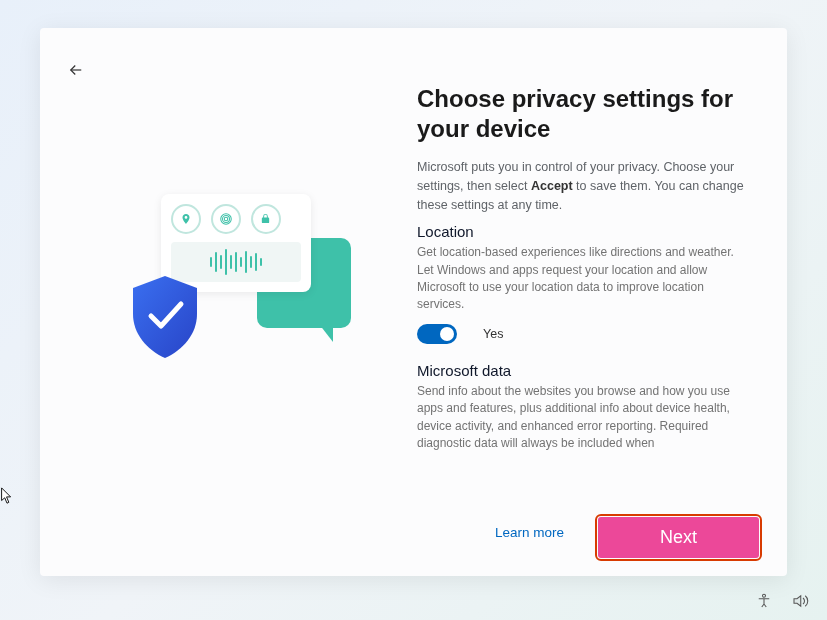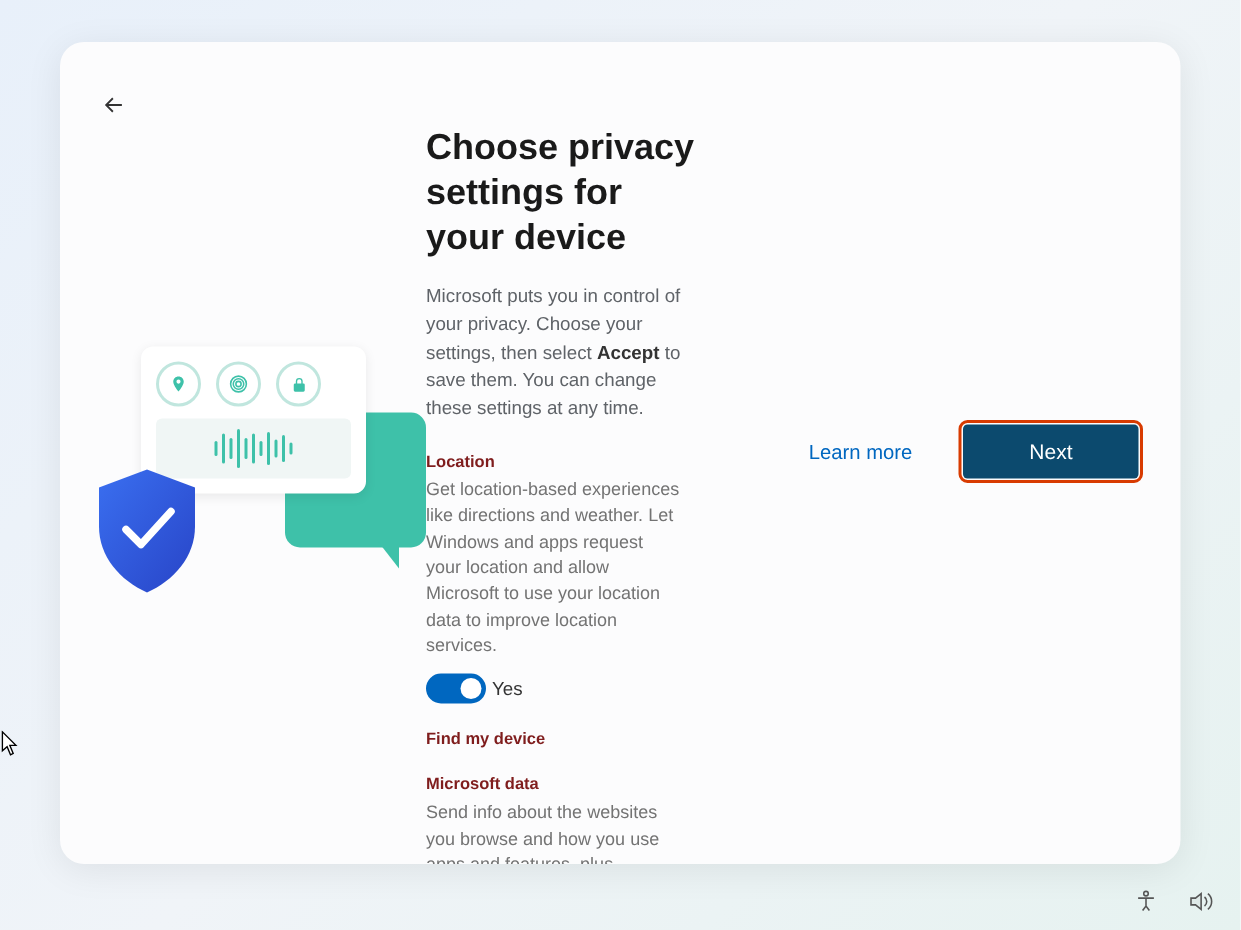--- a/index.html
+++ b/index.html
@@ -11,23 +11,24 @@
     overflow: hidden;
     position: relative;
   }
   .modal {
     position: absolute;
     top: 28px;
     left: 40px;
     right: 40px;
     bottom: 44px;
     background: #fcfcfd;
-    border-radius: 16px;
+    border-radius: 4px;
     box-shadow: 0 4px 24px rgba(0,0,0,0.08);
     display: flex;
+    flex-direction: column;
   }
   .back-btn {
     position: absolute;
     top: 30px;
     left: 24px;
     width: 24px; height: 24px;
     display: flex; align-items: center; justify-content: center;
     cursor: pointer;
     color: #333;
   }
@@ -114,46 +115,46 @@
     font-size: 24px;
     font-weight: 600;
     color: #1a1a1a;
     line-height: 1.25;
     margin-bottom: 14px;
   }
   .page-description {
     font-size: 12.5px;
     color: #5f6368;
     line-height: 1.5;
-    margin-bottom: 20px;
+    margin-bottom: 9px;
   }
   .page-description strong { color: #333; font-weight: 600; }
   .settings-scroll {
     flex: 1;
     overflow-y: auto;
     padding-right: 12px;
     scrollbar-width: thin;
   }
   .settings-scroll::-webkit-scrollbar { width: 10px; }
   .settings-scroll::-webkit-scrollbar-track { background: #f0f0f0; }
   .settings-scroll::-webkit-scrollbar-thumb { background: #b8b8b8; border-radius: 2px; }
   .setting-item { margin-bottom: 18px; }
   .setting-title {
-    font-size: 11px;
-    font-weight: 700;
-    color: #7f1d1d;
+    font-size: 15px;
+    font-weight: 400;
+    color: #0f172a;
     margin-bottom: 4px;
   }
   .setting-desc {
     font-size: 12px;
     color: #737373;
     line-height: 1.45;
     margin-bottom: 10px;
   }
-  .toggle-row { display: flex; align-items: center; gap: 4px; }
+  .toggle-row { display: flex; align-items: center; gap: 26px; }
   .toggle {
     position: relative;
     width: 40px; height: 20px;
     border-radius: 10px;
     cursor: pointer;
   }
   .toggle.on { background: #0067c0; }
   .toggle.off { background: transparent; border: 1.5px solid #555; }
   .toggle.on::after {
     content: "";
@@ -171,36 +172,36 @@
     background: #333;
     border-radius: 50%;
   }
   .toggle-label {
     font-size: 12.5px;
     color: #333;
   }
   .footer {
     display: flex;
     justify-content: flex-end;
-    align-items: center;
+    align-items: flex-start;
     gap: 16px;
     padding: 16px 28px 18px;
   }
   .learn-more {
     color: #0067c0;
     font-size: 13.5px;
     cursor: pointer;
     padding: 8px 18px;
   }
   .next-btn {
-    background: #0c4a6e;
+    background: #ec4899;
     color: #fff;
-    font-size: 14px;
+    font-size: 18px;
     border: none;
-    padding: 10px 44px;
+    padding: 10px 62px;
     border-radius: 3px;
     cursor: pointer;
     outline: 2px solid #d83b01;
     outline-offset: 1px;
   }
   .system-tray {
     position: absolute;
     bottom: 10px;
     right: 18px;
     display: flex;
@@ -291,21 +292,20 @@
         <div class="setting-item">
           <div class="setting-title">Location</div>
           <div class="setting-desc">Get location-based experiences like directions and weather. Let Windows and apps request your location and allow Microsoft to use your location data to improve location services.</div>
           <div class="toggle-row">
             <div class="toggle on"></div>
             <span class="toggle-label">Yes</span>
           </div>
         </div>
 
         <div class="setting-item">
-          <div class="setting-title">Find my device</div>
         </div>
 
         <div class="setting-item">
           <div class="setting-title">Microsoft data</div>
           <div class="setting-desc">Send info about the websites you browse and how you use apps and features, plus additional info about device health, device activity, and enhanced error reporting. Required diagnostic data will always be included when</div>
         </div>
 
       </div>
     </div>
   </div>

